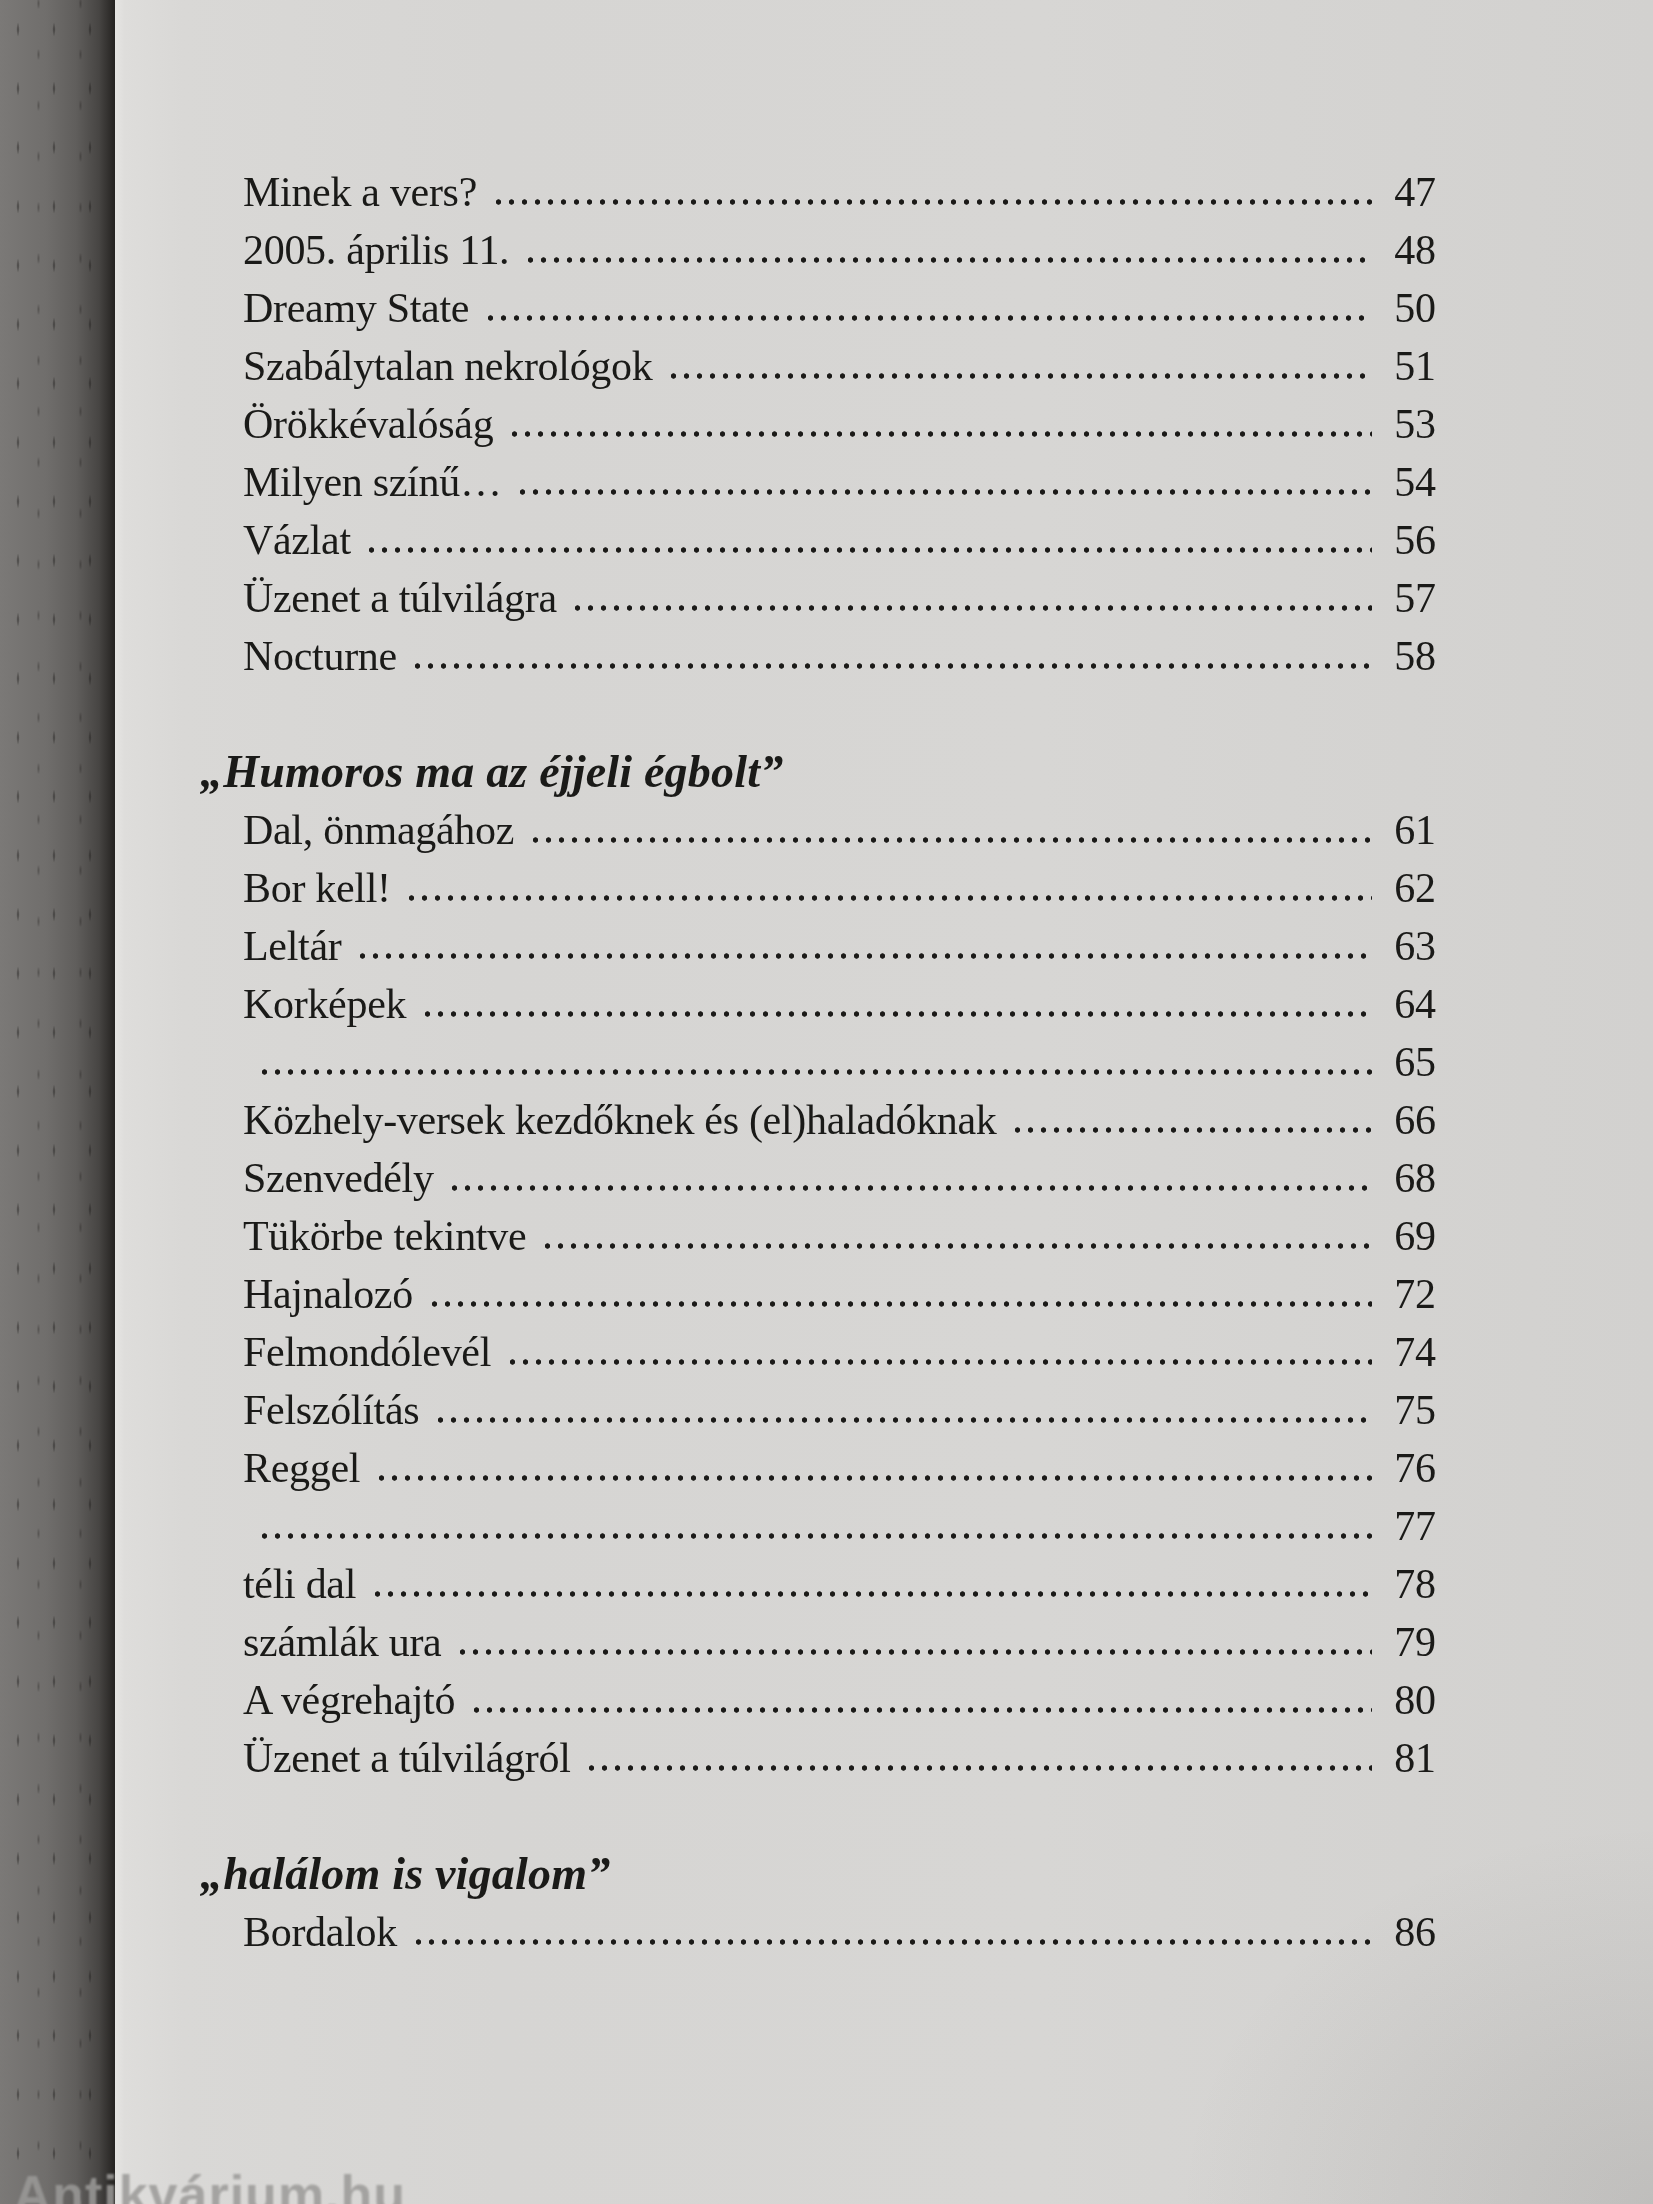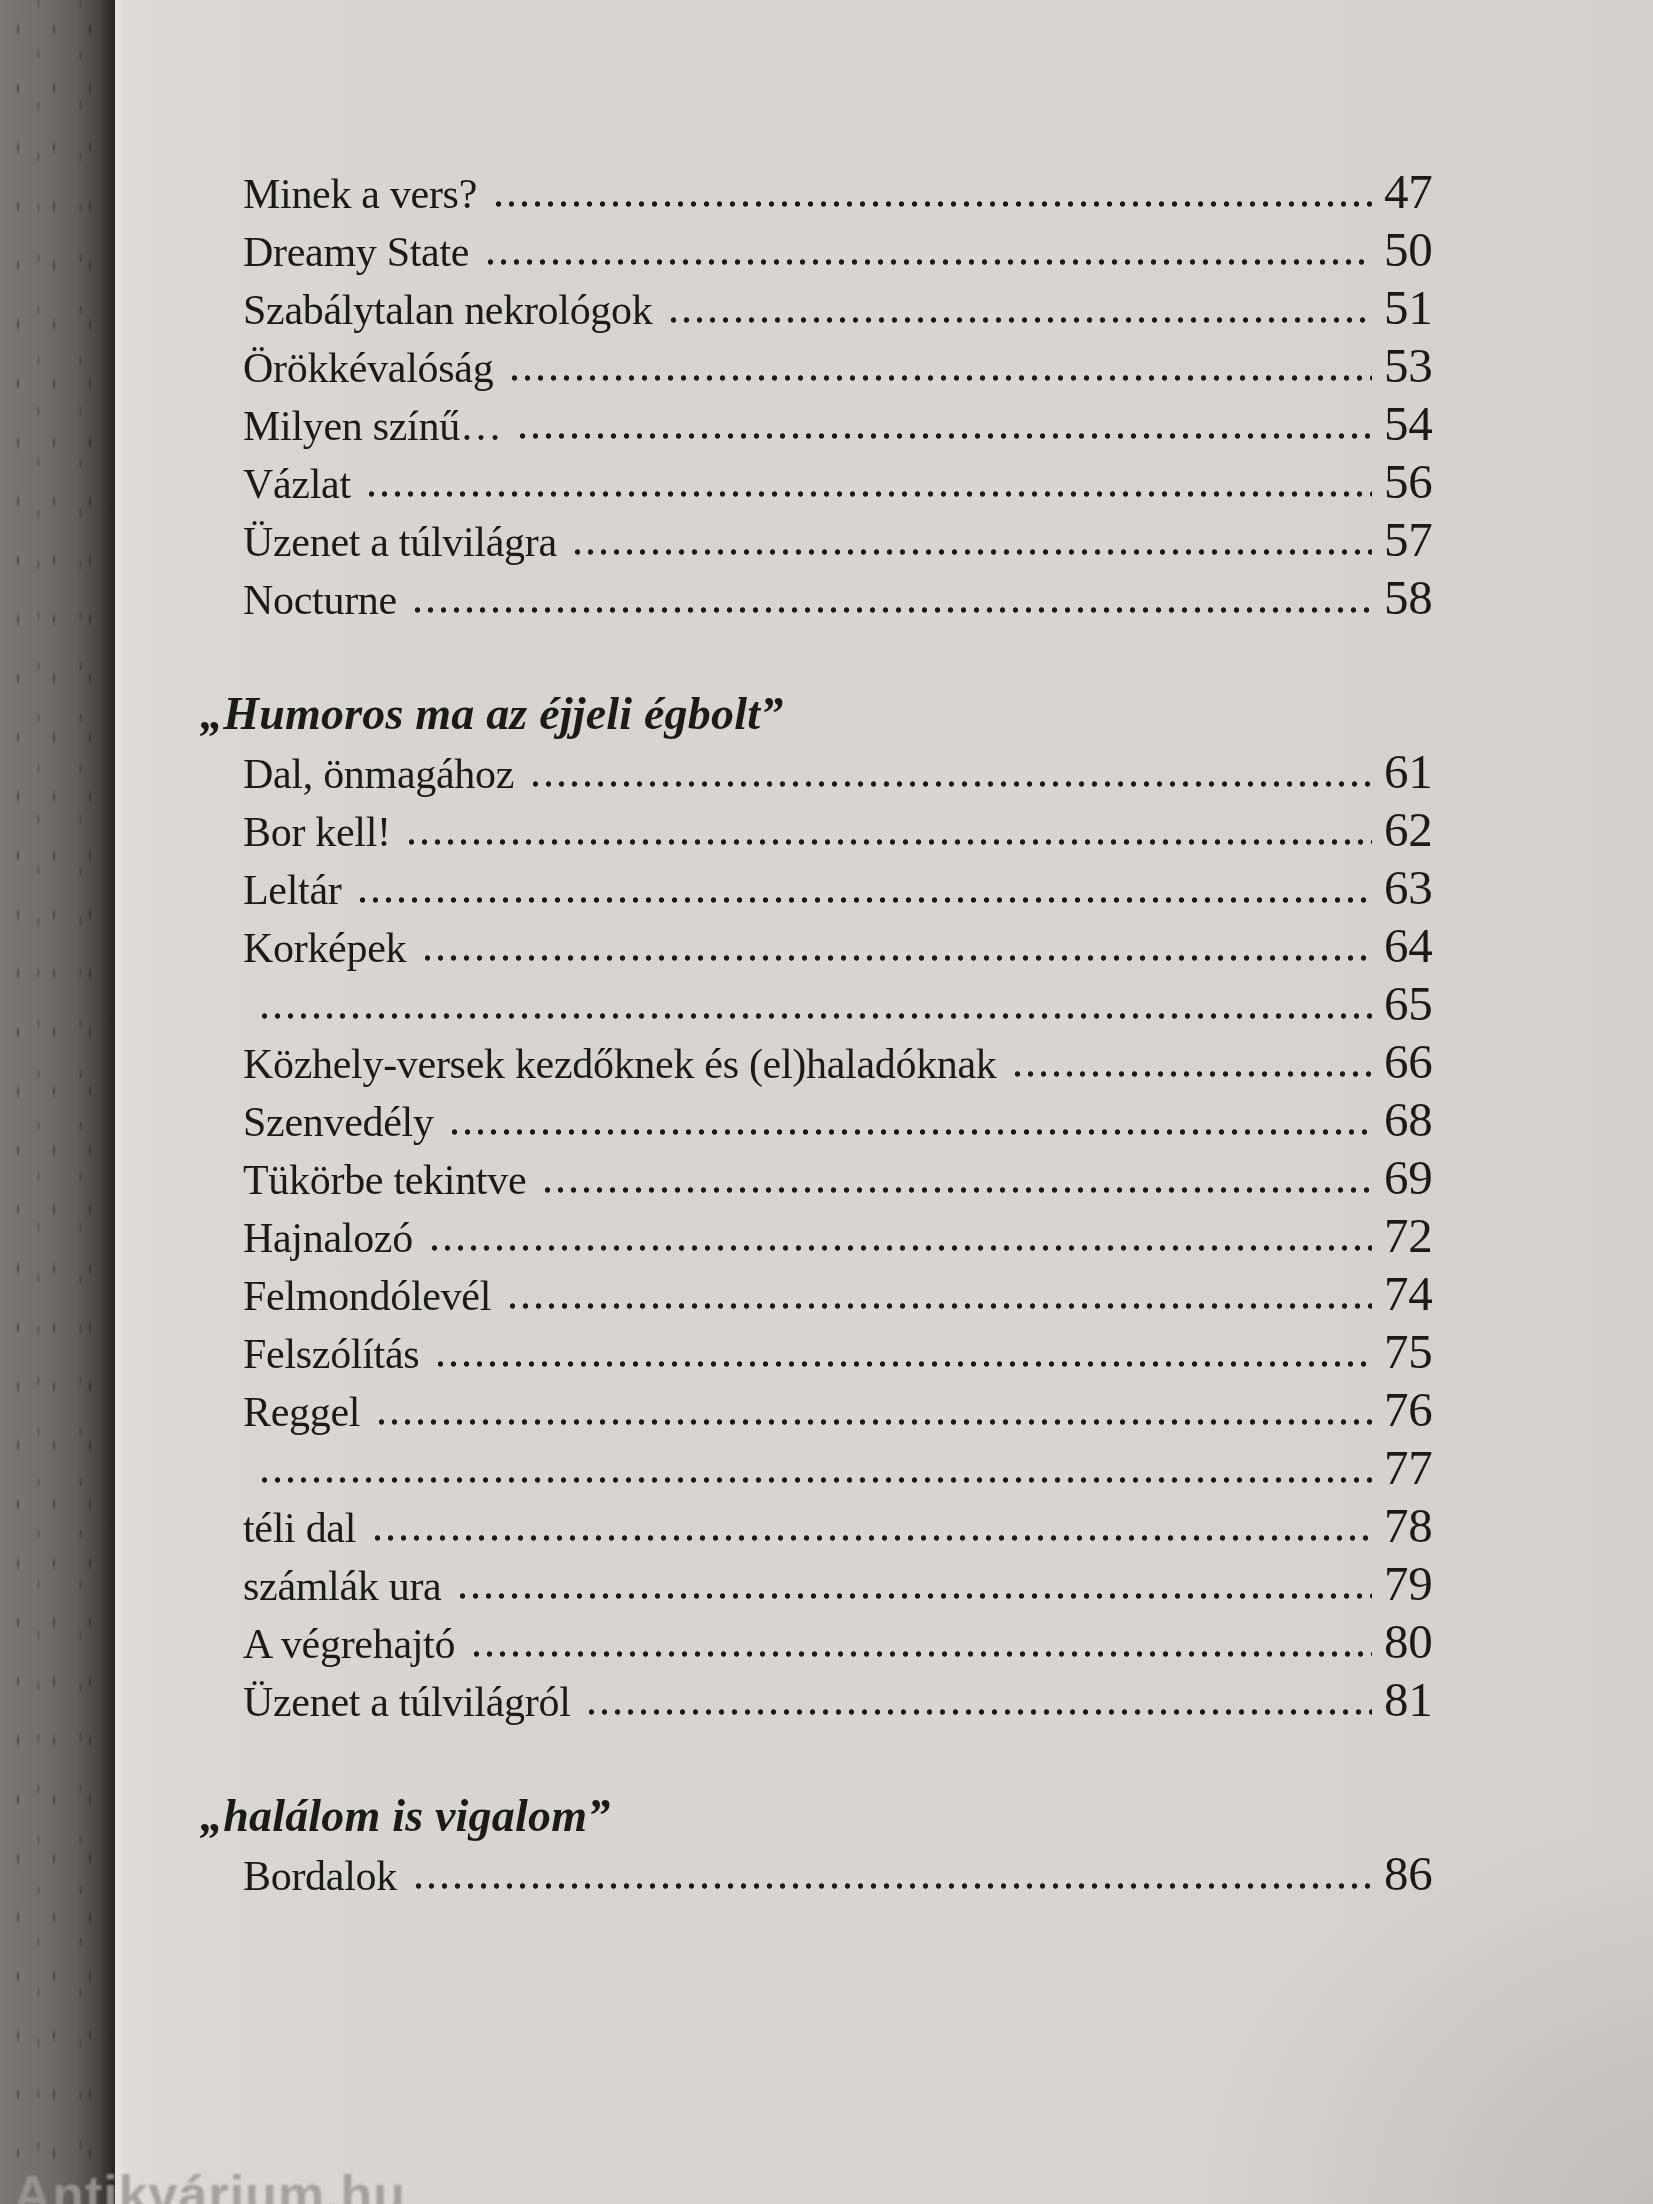--- a/index.html
+++ b/index.html
@@ -43,22 +43,22 @@
     margin:0 11.6px 0 14.6px;
     background-image:radial-gradient(circle, #1b1a18 2.3px, rgba(27,26,24,0) 2.9px);
     background-size:13px 7.8px;
     background-position:left bottom;
     background-repeat:repeat-x;
     min-width:29px;
   }
   .pagenum{
     flex:0 0 auto;
     min-width:62px;
-    text-align:left;
-    font-size:49px;
+    text-align:center;
+    font-size:42px;
   }
   .heading{
     height:58px;line-height:58px;
     margin-top:58px;
     font-size:46px;
     font-style:italic;
     font-weight:bold;
     letter-spacing:0.2px;
     white-space:nowrap;
   }
@@ -83,20 +83,25 @@
 <div class="photo">
   <div class="spine"></div>
   <div class="page">
     <div class="toc">
         <div class="row">
           <span class="title">Minek a vers?</span>
           <span class="leader"></span>
           <span class="pagenum">47</span>
         </div>
         <div class="row">
+          <span class="title">2005. április 11.</span>
+          <span class="leader"></span>
+          <span class="pagenum">48</span>
+        </div>
+        <div class="row">
           <span class="title">Dreamy State</span>
           <span class="leader"></span>
           <span class="pagenum">50</span>
         </div>
         <div class="row">
           <span class="title">Szabálytalan nekrológok</span>
           <span class="leader"></span>
           <span class="pagenum">51</span>
         </div>
         <div class="row">

